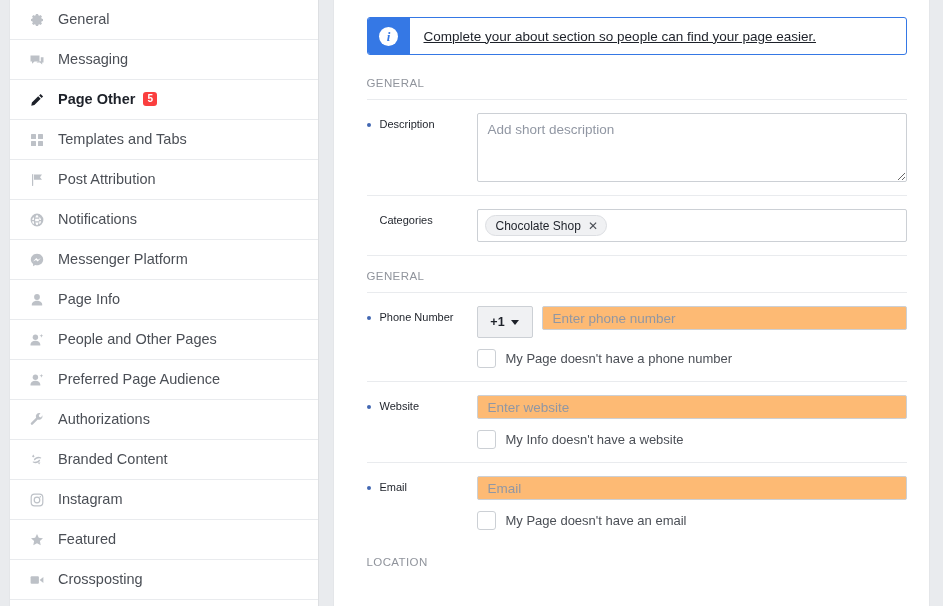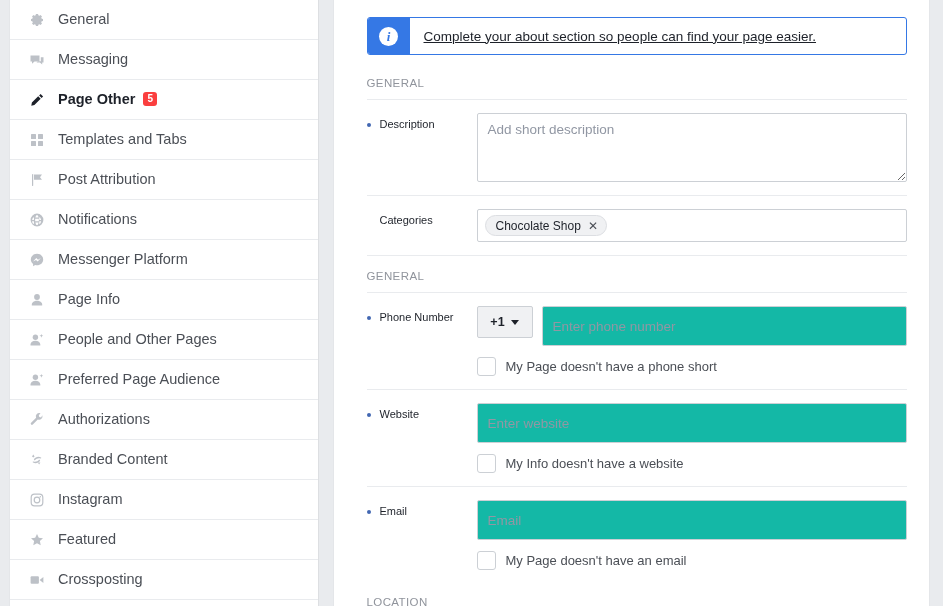--- a/index.html
+++ b/index.html
@@ -229,31 +229,31 @@
   }
   .cc-caret {
     width: 0; height: 0;
     border-left: 4.5px solid transparent;
     border-right: 4.5px solid transparent;
     border-top: 5px solid #1d2129;
     margin-left: 6px;
   }
   input.txt {
     flex: 1;
-    height: 40px;
+    height: 24px;
     border: 1px solid #ccd0d5;
     border-radius: 2px;
     padding: 0 10px;
     font-size: 13.5px;
     font-family: "Liberation Sans", sans-serif;
     color: #1d2129;
     outline: none;
     width: 100%;
     display: block;
-    background: #14b8a6;
+    background: #fdba74;
   }
   input.txt::placeholder { color: #9197a3; }
   .mt9 { margin-top: 9px; }
 
   .cbrow {
     display: flex;
     align-items: center;
     margin-top: 11px;
   }
   .cbox {
@@ -470,21 +470,21 @@
         <div class="row-fields">
           <div class="field-line">
             <div class="cc-select">
               <span>+1</span>
               <span class="cc-caret"></span>
             </div>
             <input class="txt" type="text" placeholder="Enter phone number" style="">
           </div>
           <div class="cbrow">
             <span class="cbox"></span>
-            <span class="cbox-label">My Page doesn't have a phone short</span>
+            <span class="cbox-label">My Page doesn't have a phone number</span>
           </div>
         </div>
       </div>
 
       <div class="row">
         <div class="row-label">
           <span class="req-dot"></span>
           <span>Website</span>
         </div>
         <div class="row-fields">

